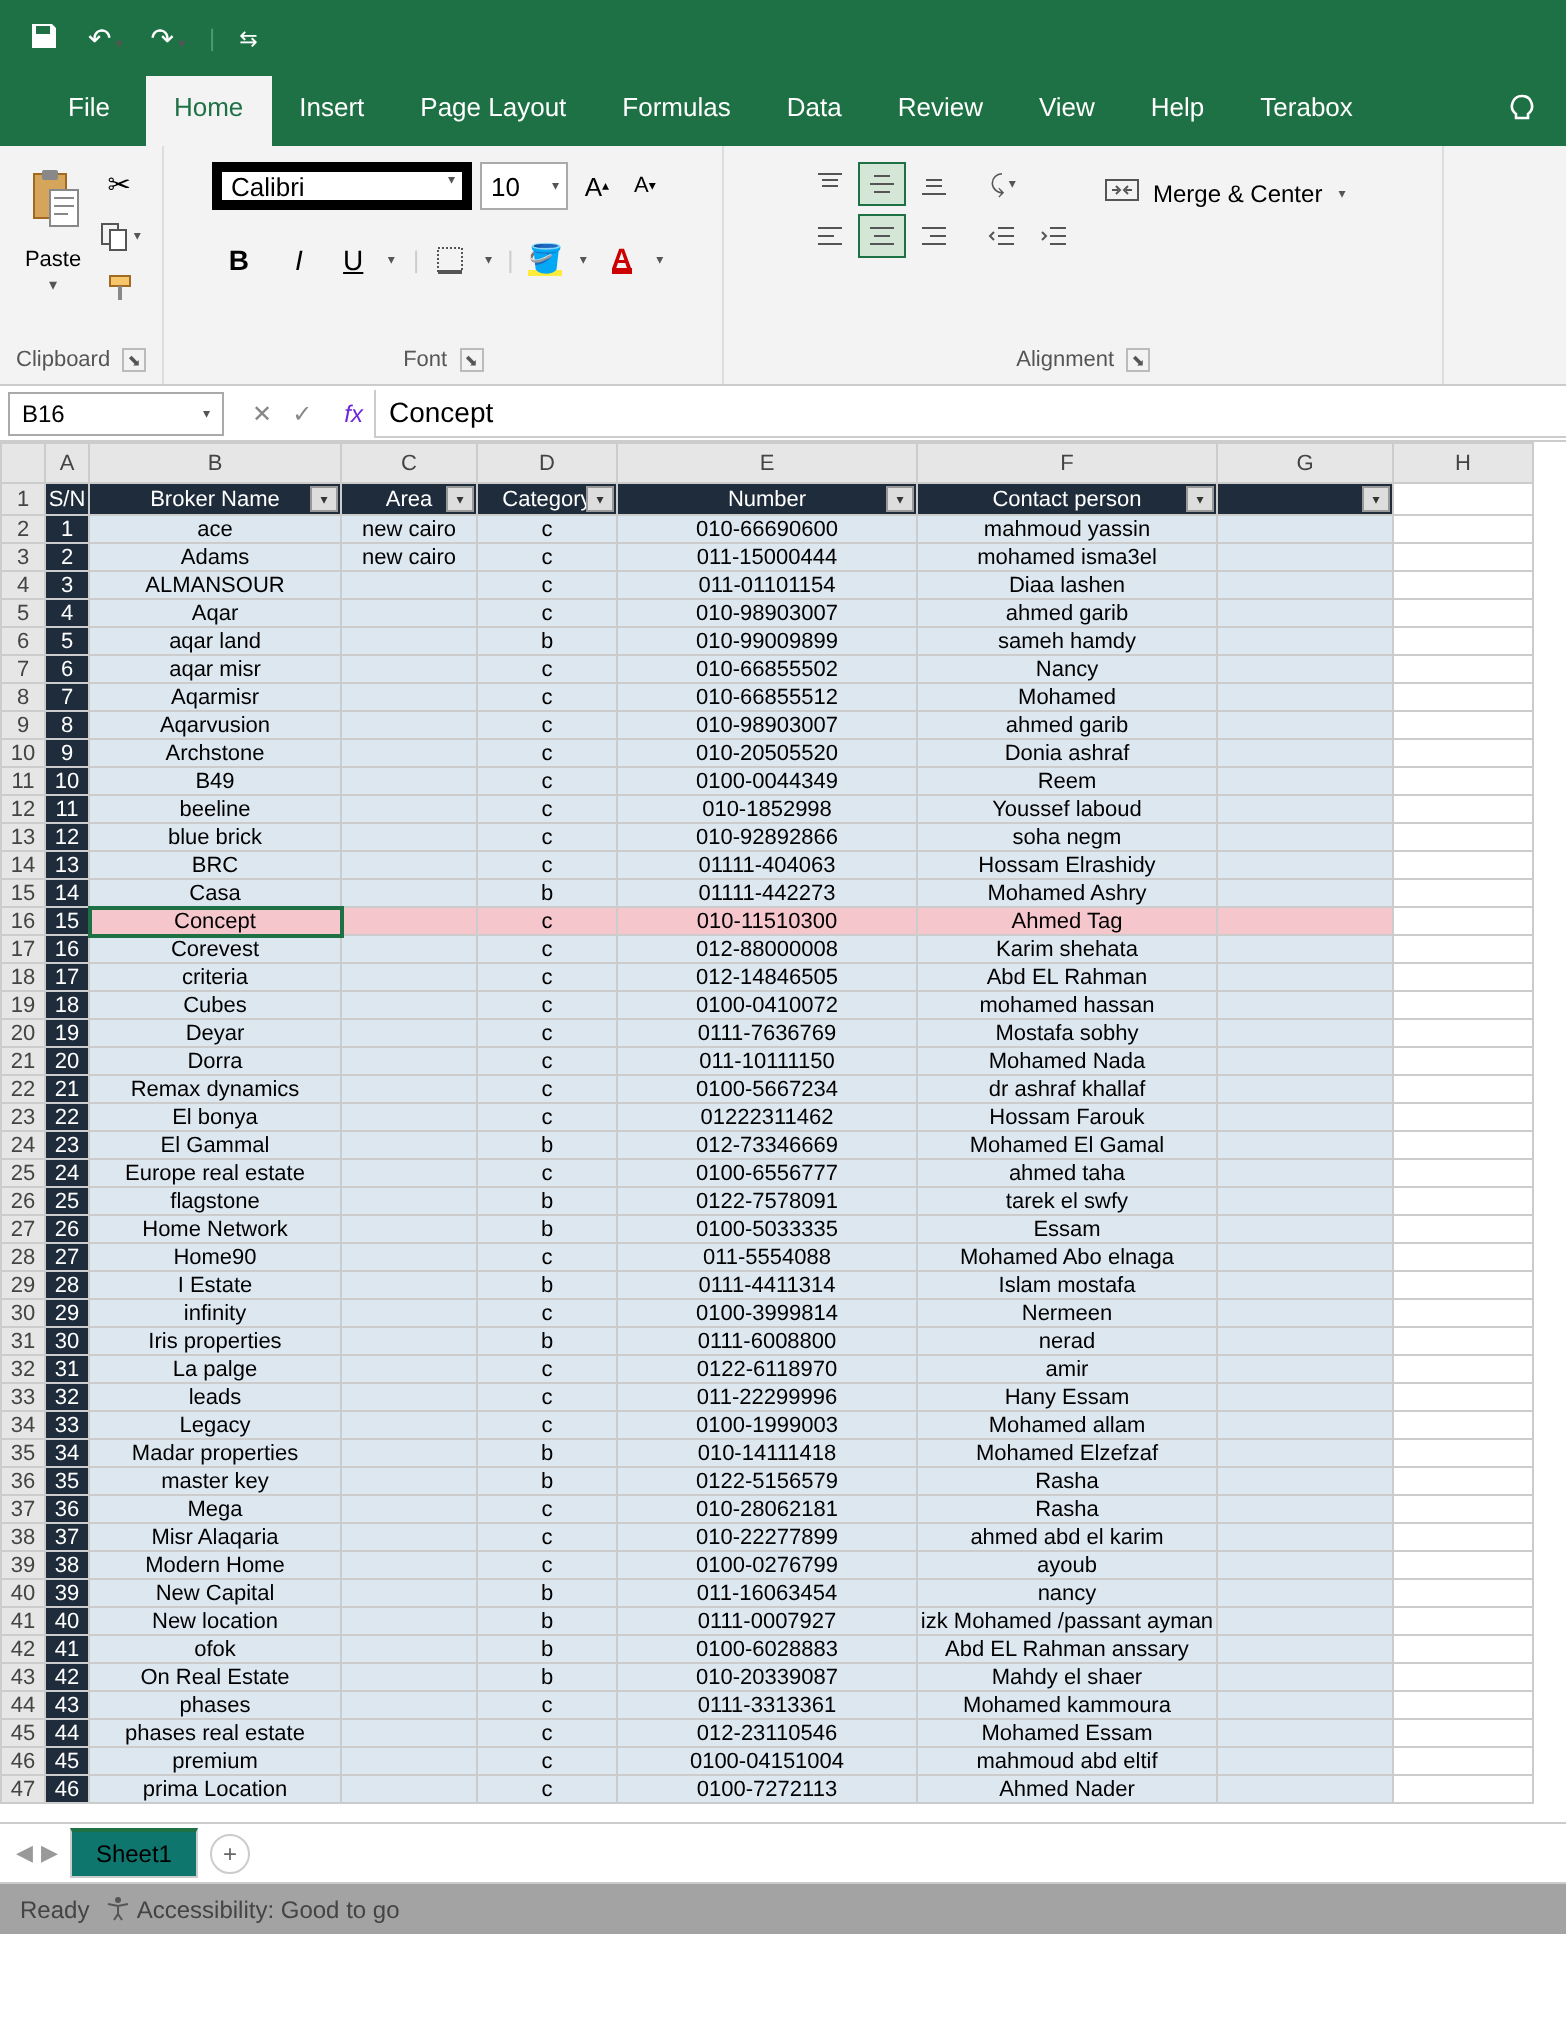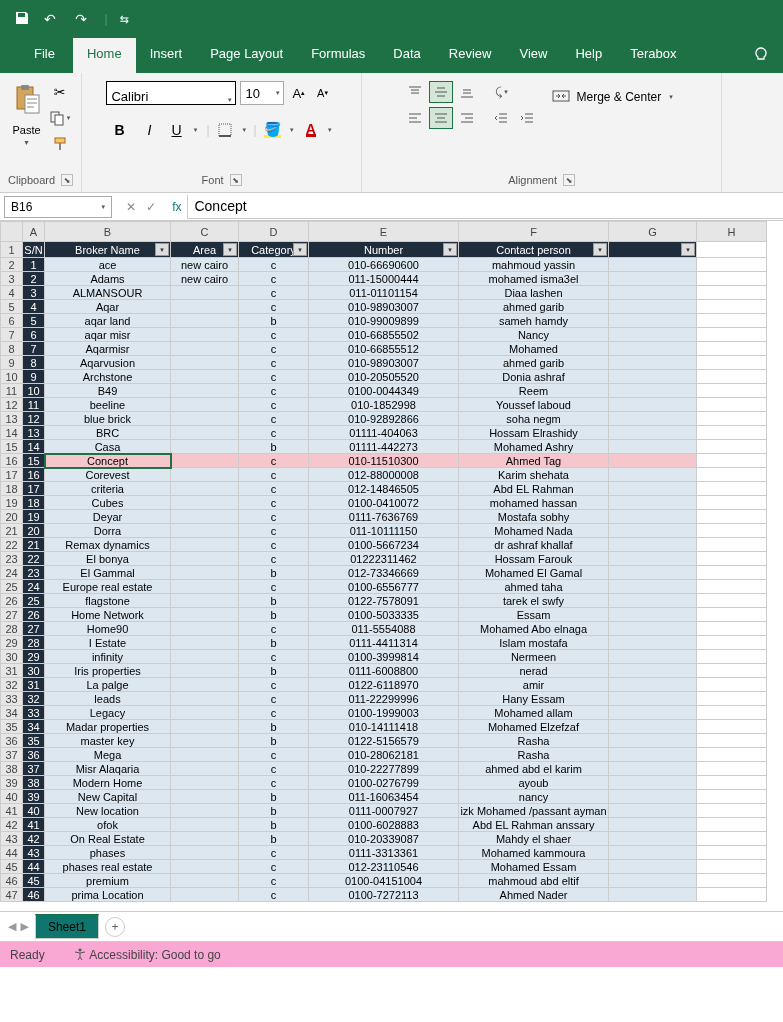--- a/index.html
+++ b/index.html
@@ -23,41 +23,41 @@
 
 .big-btn { display: flex; flex-direction: column; align-items: center; gap: 2px; padding: 2px; cursor: pointer; }
 .big-btn .icon { font-size: 26px; }
 .big-btn .lbl { font-size: 11px; }
 .big-btn .arrow { font-size: 8px; color: #555; }
 
 .col-btns { display: flex; flex-direction: column; gap: 4px; }
 .sm-btn { width: 22px; height: 22px; display: flex; align-items: center; justify-content: center; cursor: pointer; font-size: 14px; }
 
 .font-row { display: flex; gap: 4px; align-items: center; margin-bottom: 6px; }
-.font-name { width: 130px; height: 24px; border: 1px solid #000000; background: #fff; padding: 0 4px; display: flex; align-items: flex-end; justify-content: space-between; font-size: 13px; cursor: pointer; }
+.font-name { width: 130px; height: 24px; border: 5px solid #000000; background: #fff; padding: 0 4px; display: flex; align-items: flex-start; justify-content: space-between; font-size: 13px; cursor: pointer; }
 .font-size { width: 44px; height: 24px; border: 1px solid #aaa; background: #fff; padding: 0 4px; display: flex; align-items: center; justify-content: space-between; font-size: 13px; cursor: pointer; }
 .font-grow { width: 20px; height: 22px; display: flex; align-items: center; justify-content: center; cursor: pointer; font-size: 13px; position: relative; }
 .fmt-row { display: flex; gap: 4px; align-items: center; }
 .fmt-btn { width: 26px; height: 26px; display: flex; align-items: center; justify-content: center; cursor: pointer; font-size: 14px; }
 .fmt-btn.combo { width: 36px; justify-content: space-around; }
 .dd-arrow { font-size: 7px; color: #555; margin-left: 2px; }
 
 .align-block { display: flex; flex-direction: column; gap: 4px; }
 .align-row { display: flex; gap: 2px; }
 .align-btn { width: 24px; height: 22px; display: flex; align-items: center; justify-content: center; cursor: pointer; font-size: 12px; color: #555; }
 .align-btn.active { background: #d4e7d6; border: 1px solid #1e7145; }
 
 .wrap-merge { display: flex; flex-direction: column; gap: 4px; padding-top: 2px; }
 .wm-btn { display: flex; align-items: center; gap: 6px; padding: 2px 6px; cursor: pointer; height: 28px; border: 1px solid transparent; }
 .wm-btn .ico { font-size: 15px; }
 
 .namebox-row { display: flex; align-items: center; border-bottom: 1px solid #ccc; background: #fff; height: 28px; }
 .namebox { width: 108px; height: 22px; border: 1px solid #aaa; background: #fff; display: flex; align-items: center; padding: 0 6px; margin: 0 4px; cursor: text; justify-content: space-between; }
 .fx-btns { display: flex; align-items: center; gap: 10px; padding: 0 10px; color: #888; }
-.fx-label { padding: 0 6px; color: #0f766e; }
+.fx-label { font-style: italic; padding: 0 6px; color: #6d28d9; }
 .formula-bar { flex: 1; border: 1px solid #ccc; border-top: none; border-right: none; height: 24px; padding: 0 6px; display: flex; align-items: center; font-size: 14px; }
 
 .sheet-area { overflow: auto; position: relative; height: 690px; }
 .sheet { border-collapse: collapse; }
 .sheet td, .sheet th { border: 1px solid #ccc; padding: 0; text-align: center; font-size: 11px; white-space: nowrap; overflow: hidden; }
 .sheet th { background: #e6e6e6; font-weight: normal; color: #444; height: 20px; }
 .sheet th.corner { background: #e6e6e6; width: 22px; }
 .sheet .rowhdr { background: #e6e6e6; width: 22px; color: #444; height: 14px; font-size: 11px; }
 
 .colA { width: 22px; } .colB { width: 126px; } .colC { width: 68px; } .colD { width: 70px; }
@@ -69,21 +69,21 @@
 .data-cell { background: #dce7f0; height: 14px; }
 .data-cell.hl { background: #f5c6cb; }
 .active-cell { outline: 2px solid #1e7145; outline-offset: -1px; }
 
 .sheet-tabs { display: flex; align-items: center; border-top: 1px solid #ccc; height: 30px; padding: 0 8px; gap: 6px; background: #fff; }
 .nav-arrows { display: flex; gap: 4px; color: #999; }
 .nav-arrow { cursor: pointer; font-size: 11px; }
 .sheet-tab { padding: 4px 12px; background: #0f766e; border: 1px solid #ccc; border-top: 2px solid #1e7145; cursor: pointer; font-size: 12px; }
 .add-sheet { width: 20px; height: 20px; border: 1px solid #ccc; border-radius: 50%; display: flex; align-items: center; justify-content: center; cursor: pointer; color: #666; }
 
-.statusbar { display: flex; align-items: center; border-top: 1px solid #ccc; height: 26px; padding: 0 10px; gap: 28px; font-size: 12px; color: #444; background: #f9a8d4; }
+.statusbar { display: flex; align-items: center; border-top: 1px solid #ccc; height: 26px; padding: 0 10px; gap: 7px; font-size: 12px; color: #444; background: #a3a3a3; }
 .watermark { position: absolute; bottom: 8px; left: 50%; transform: translateX(-50%); font-size: 22px; color: #ddd; font-weight: bold; pointer-events: none; }
 
 svg.icon-svg { width: 16px; height: 16px; }
 .underline-u { text-decoration: underline; }
 .font-color-A { color: #c00; border-bottom: 3px solid #c00; line-height: 10px; font-weight: bold; }
 .fill-color-ico { border-bottom: 3px solid #ffeb3b; line-height: 12px; }
 </style>
 </head>
 <body>
 

